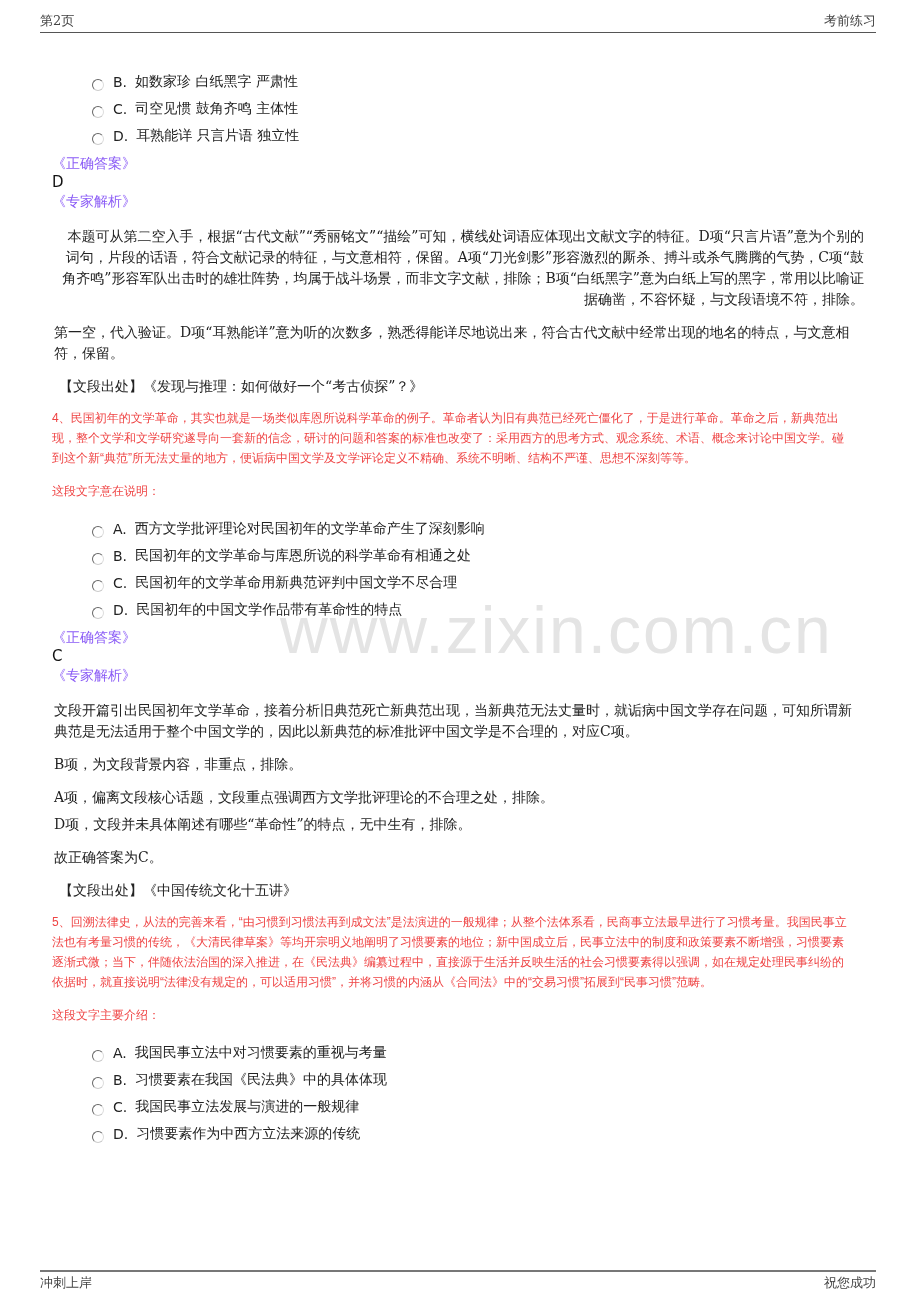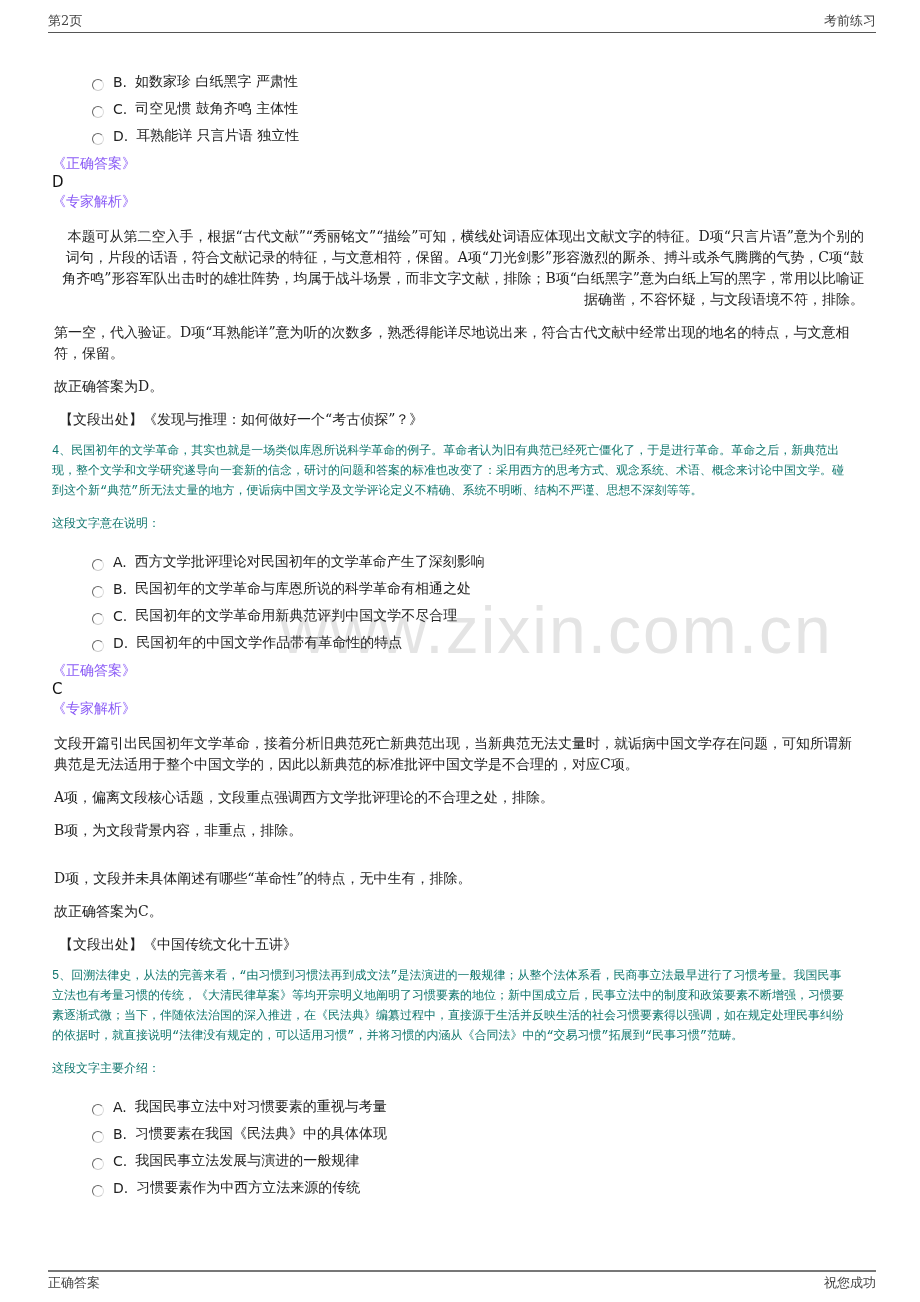--- a/index.html
+++ b/index.html
@@ -2,42 +2,42 @@
 <html><head>
   <meta charset="utf-8">
   <style>
     html, body { margin: 0; padding: 0; background: #ffffff; }
     body {
       width: 920px; height: 1302px; position: relative; overflow: hidden;
       font-family: "DejaVu Sans", "Liberation Sans", sans-serif;
       color: #222;
     }
     .page-header, .page-footer {
-      position: absolute; left: 48px; right: 44px;
+      position: absolute; left: 40px; right: 44px;
       display: flex; justify-content: space-between;
       font-family: "DejaVu Serif", "Liberation Serif", serif;
       font-size: 13px; color: #444;
     }
     .page-header { top: 12px; height: 18px; border-bottom: 1px solid #555; padding-bottom: 2px; }
     .page-footer { top: 1270px; border-top: 2px solid #777; padding-top: 2px; }
 
     .content { position: absolute; left: 54px; top: 68px; width: 810px; }
     .opts { margin-left: 38px; }
     .opt { display: flex; align-items: center; height: 27px; font-size: 14px; color: #222; }
     .radio {
       width: 10px; height: 10px; border-radius: 50%;
       border: 1.5px solid #666; border-right-color: #ddd; border-bottom-color: #ccc;
       margin-right: 9px; margin-top: 6px; flex: none;
     }
     .opt .letter { margin-right: 8px; }
 
     .tag { font-family: "DejaVu Serif", "Liberation Serif", serif; font-size: 14px; margin-left: -2px; line-height: 20px; color: #8b5cf6; }
     .ans { font-size: 15px; line-height: 18px; margin-left: -2px; color: #111; }
     .para { font-family: "DejaVu Serif", "Liberation Serif", serif; font-size: 14px; line-height: 21px; margin: 0; color: #222; }
-    .qstem { font-family: Liberation Mono, monospace; font-size: 12px; line-height: 20px; margin: 0 16px 0 -2px; color: #0f766e; }
+    .qstem { font-family: Liberation Sans, sans-serif; font-size: 12px; line-height: 20px; margin: 0 16px 0 -2px; color: #ef4444; }
     .src { font-family: "DejaVu Serif", "Liberation Serif", serif; font-size: 14px; line-height: 20px; margin: 5px; }
 
     .watermark {
       position: absolute; left: 280px; top: 592px;
       font-family: "Liberation Sans", sans-serif; font-size: 66px;
       color: #e4e4e4; letter-spacing: 2px; pointer-events: none; z-index: 0;
     }
     .content { z-index: 1; }
   </style>
 </head>
@@ -69,21 +69,20 @@
       <span>耳熟能详 只言片语 独立性</span>
     </div>
   </div>
 
   <div class="tag" style="margin-top:4px;">《正确答案》</div>
   <div class="ans">D</div>
   <div class="tag">《专家解析》</div>
 
   <p class="para" style="margin-top:15px;text-align:right;">本题可从第二空入手，根据“古代文献”“秀丽铭文”“描绘”可知，横线处词语应体现出文献文字的特征。D项“只言片语”意为个别的词句，片段的话语，符合文献记录的特征，与文意相符，保留。A项“刀光剑影”形容激烈的厮杀、搏斗或杀气腾腾的气势，C项“鼓角齐鸣”形容军队出击时的雄壮阵势，均属于战斗场景，而非文字文献，排除；B项“白纸黑字”意为白纸上写的黑字，常用以比喻证据确凿，不容怀疑，与文段语境不符，排除。</p>
   <p class="para" style="margin-top:12px;">第一空，代入验证。D项“耳熟能详”意为听的次数多，熟悉得能详尽地说出来，符合古代文献中经常出现的地名的特点，与文意相符，保留。</p>
-  <p class="para" style="margin-top:12px;">故正确答案为D。</p>
   <p class="src" style="margin-top:12px;">【文段出处】《发现与推理：如何做好一个“考古侦探”？》</p>
 
   <p class="qstem" style="margin-top:12px;">4、民国初年的文学革命，其实也就是一场类似库恩所说科学革命的例子。革命者认为旧有典范已经死亡僵化了，于是进行革命。革命之后，新典范出现，整个文学和文学研究遂导向一套新的信念，研讨的问题和答案的标准也改变了：采用西方的思考方式、观念系统、术语、概念来讨论中国文学。碰到这个新“典范”所无法丈量的地方，便诟病中国文学及文学评论定义不精确、系统不明晰、结构不严谨、思想不深刻等等。</p>
   <p class="qstem" style="margin-top:13px;">这段文字意在说明：</p>
 
   <div class="opts" style="margin-top:14px;">
     <div class="opt">
       <span class="radio"></span>
       <span class="letter">A.</span>
       <span>西方文学批评理论对民国初年的文学革命产生了深刻影响</span>
@@ -103,23 +102,23 @@
       <span class="letter">D.</span>
       <span>民国初年的中国文学作品带有革命性的特点</span>
     </div>
   </div>
 
   <div class="tag" style="margin-top:4px;">《正确答案》</div>
   <div class="ans">C</div>
   <div class="tag">《专家解析》</div>
 
   <p class="para" style="margin-top:15px;">文段开篇引出民国初年文学革命，接着分析旧典范死亡新典范出现，当新典范无法丈量时，就诟病中国文学存在问题，可知所谓新典范是无法适用于整个中国文学的，因此以新典范的标准批评中国文学是不合理的，对应C项。</p>
+  <p class="para" style="margin-top:12px;">B项，为文段背景内容，非重点，排除。</p>
   <p class="para" style="margin-top:12px;">A项，偏离文段核心话题，文段重点强调西方文学批评理论的不合理之处，排除。</p>
-  <p class="para" style="margin-top:12px;">B项，为文段背景内容，非重点，排除。</p>
-  <p class="para" style="margin-top:27px;">D项，文段并未具体阐述有哪些“革命性”的特点，无中生有，排除。</p>
+  <p class="para" style="margin-top:6px;">D项，文段并未具体阐述有哪些“革命性”的特点，无中生有，排除。</p>
   <p class="para" style="margin-top:12px;">故正确答案为C。</p>
   <p class="src" style="margin-top:12px;">【文段出处】《中国传统文化十五讲》</p>
 
   <p class="qstem" style="margin-top:12px;">5、回溯法律史，从法的完善来看，“由习惯到习惯法再到成文法”是法演进的一般规律；从整个法体系看，民商事立法最早进行了习惯考量。我国民事立法也有考量习惯的传统，《大清民律草案》等均开宗明义地阐明了习惯要素的地位；新中国成立后，民事立法中的制度和政策要素不断增强，习惯要素逐渐式微；当下，伴随依法治国的深入推进，在《民法典》编纂过程中，直接源于生活并反映生活的社会习惯要素得以强调，如在规定处理民事纠纷的依据时，就直接说明“法律没有规定的，可以适用习惯”，并将习惯的内涵从《合同法》中的“交易习惯”拓展到“民事习惯”范畴。</p>
   <p class="qstem" style="margin-top:13px;">这段文字主要介绍：</p>
 
   <div class="opts" style="margin-top:14px;">
     <div class="opt">
       <span class="radio"></span>
       <span class="letter">A.</span>
@@ -137,15 +136,15 @@
     </div>
     <div class="opt">
       <span class="radio"></span>
       <span class="letter">D.</span>
       <span>习惯要素作为中西方立法来源的传统</span>
     </div>
   </div>
 </div>
 
 <div class="page-footer">
-  <span>正确答案</span>
+  <span>冲刺上岸</span>
   <span>祝您成功</span>
 </div>
 
 </body></html>

